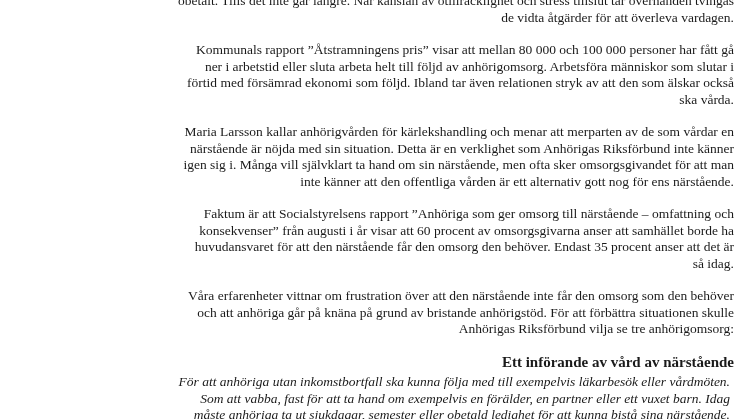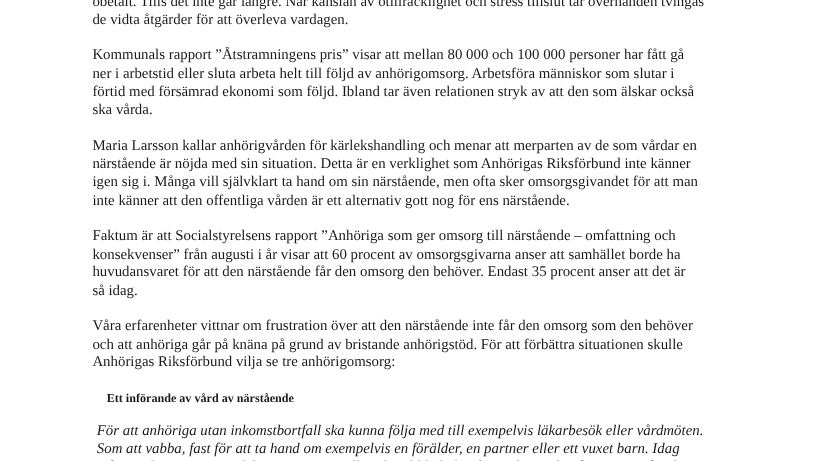--- a/index.html
+++ b/index.html
@@ -11,38 +11,39 @@
     height: 419px;
     background: #ffffff;
     overflow: hidden;
     position: relative;
     font-family: "Liberation Serif", "DejaVu Serif", serif;
   }
   .page {
     position: absolute;
     inset: 0;
     background: #ffffff;
+    text-align: right;
   }
   .content {
     position: absolute;
     left: 84px;
     top: -7px;
     width: 650px;
     color: #1a1a1a;
     font-size: 13.5px;
     line-height: 16.5px;
   }
   .para {
     margin: 0 0 16px 0;
     white-space: pre-line;
   }
   .section-heading {
-    margin: 13px;
+    margin: 0;
     font-weight: bold;
-    font-size: 11px;
+    font-size: 15px;
     line-height: 16.5px;
     white-space: pre-line;
   }
   .section-body {
     margin: 4px;
     white-space: pre-line;
     font-style: italic;
   }
 </style>
 </head>

